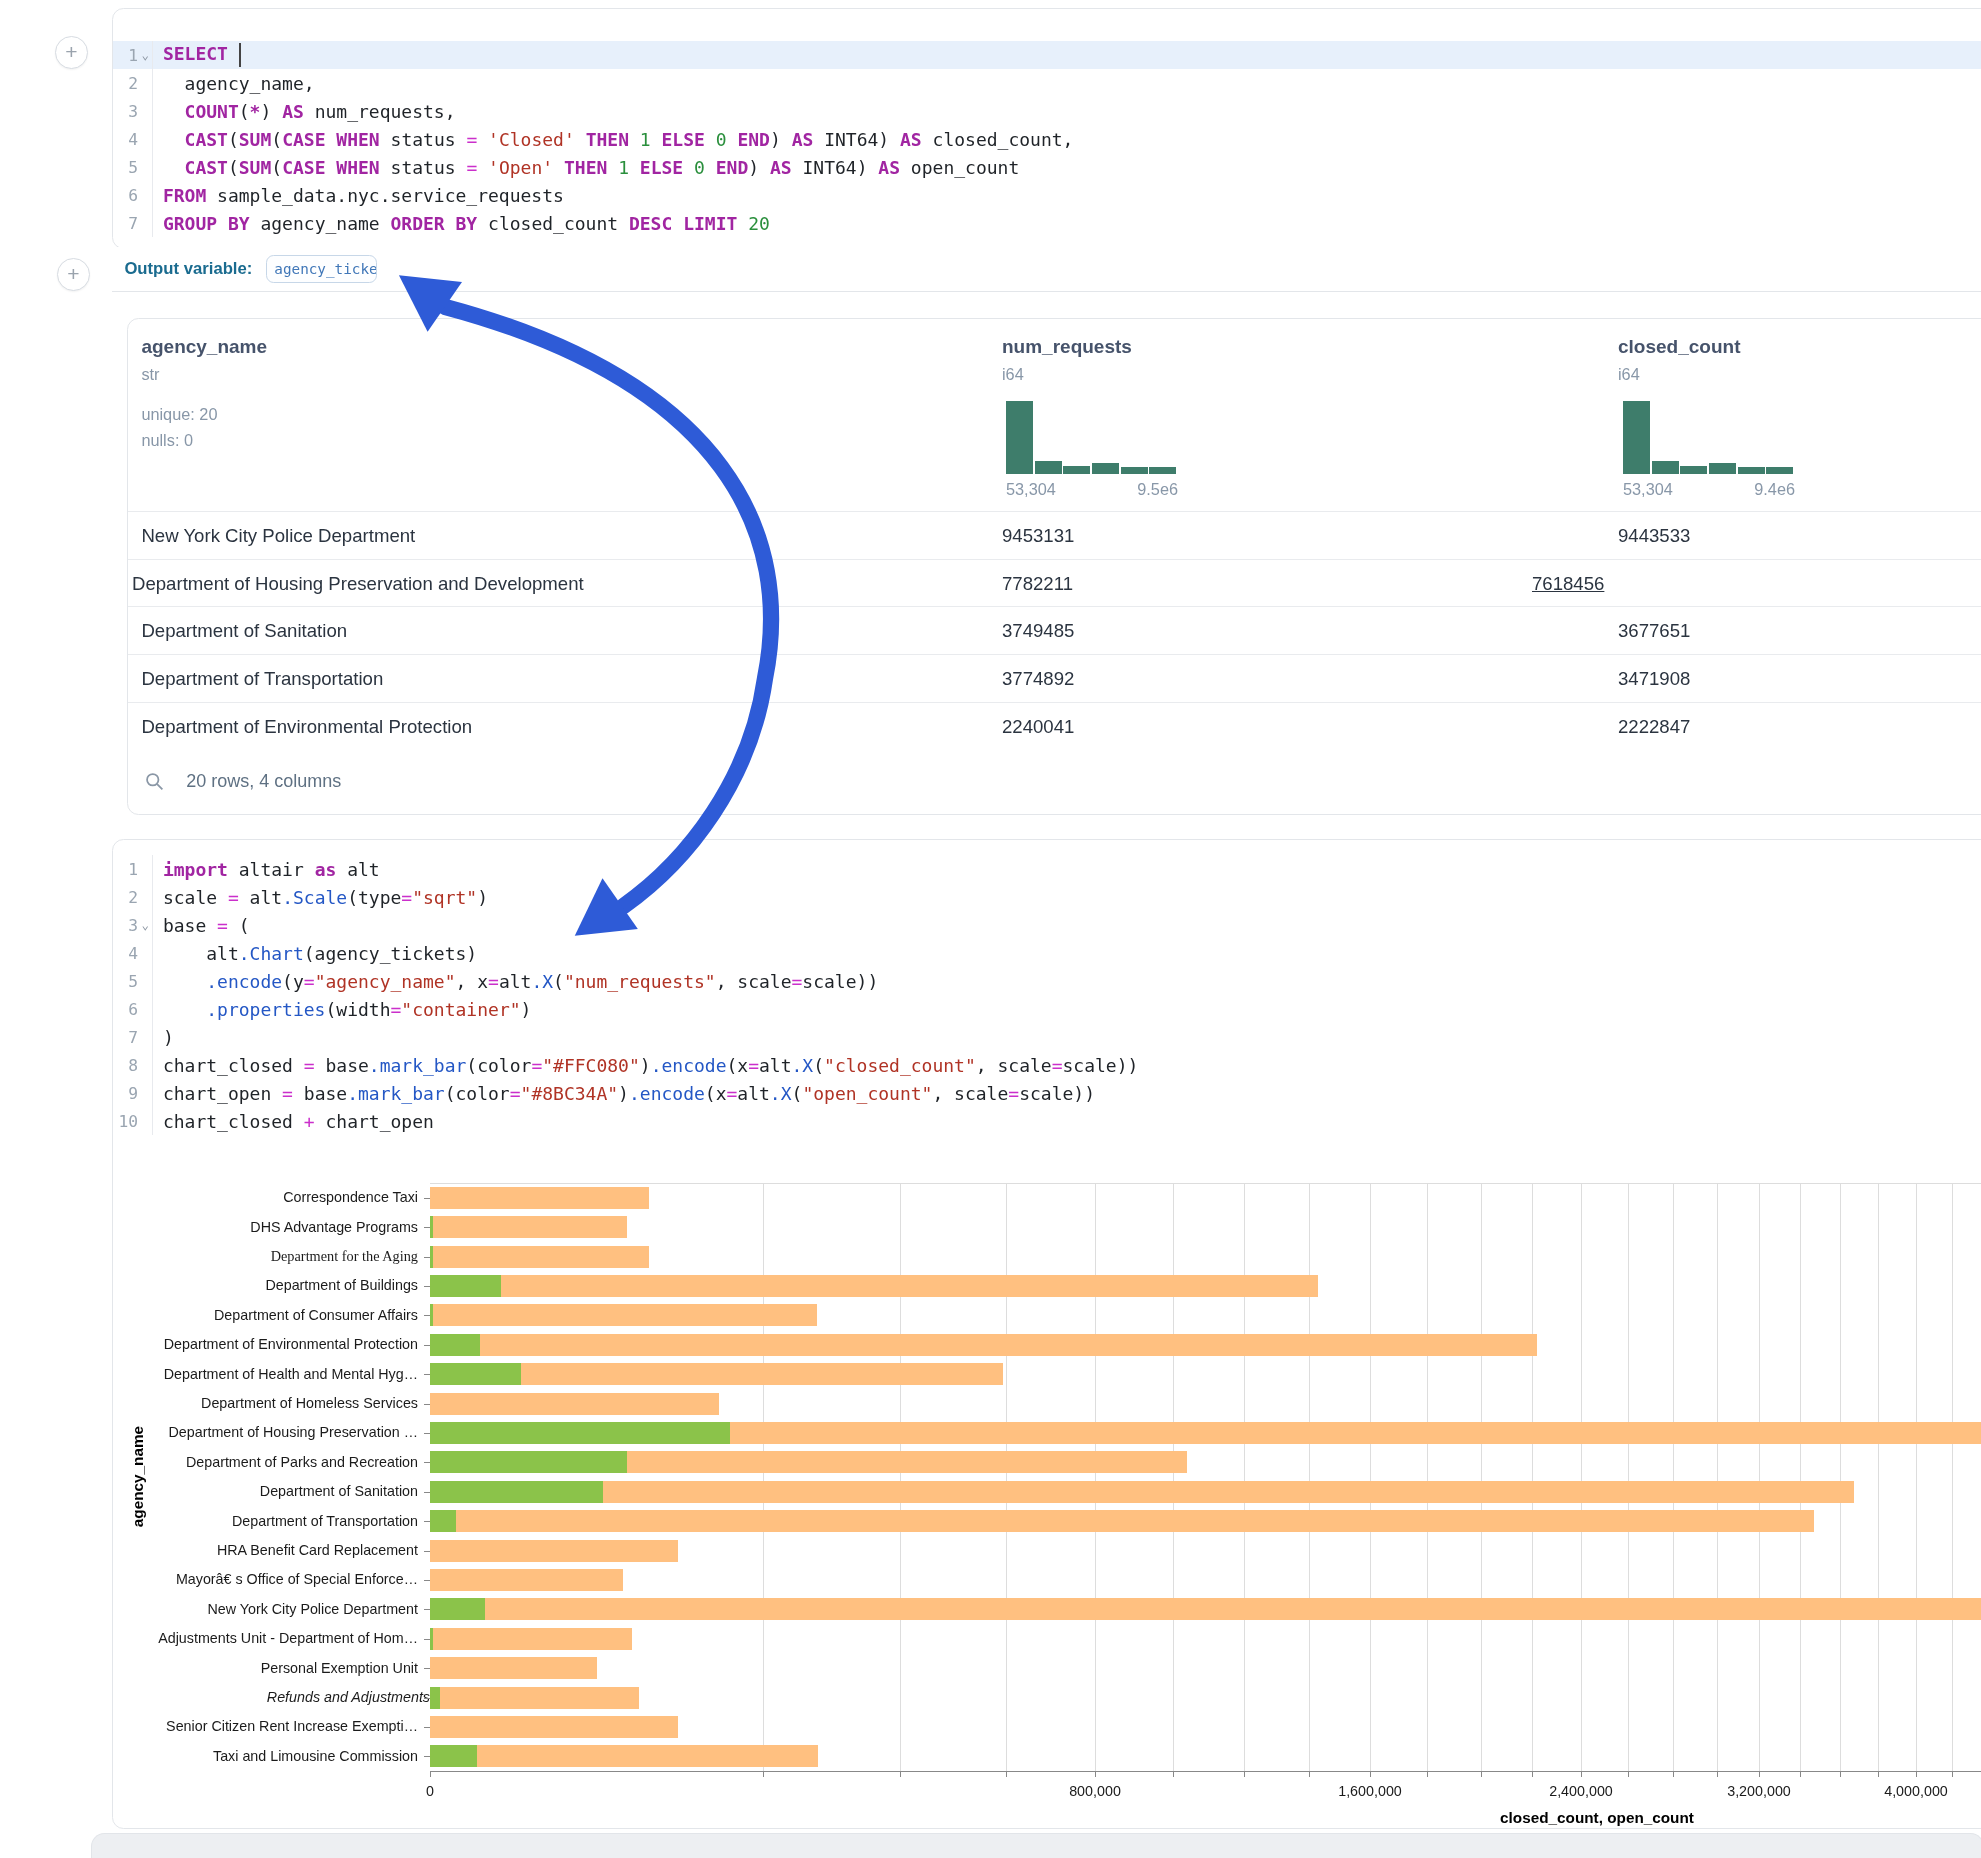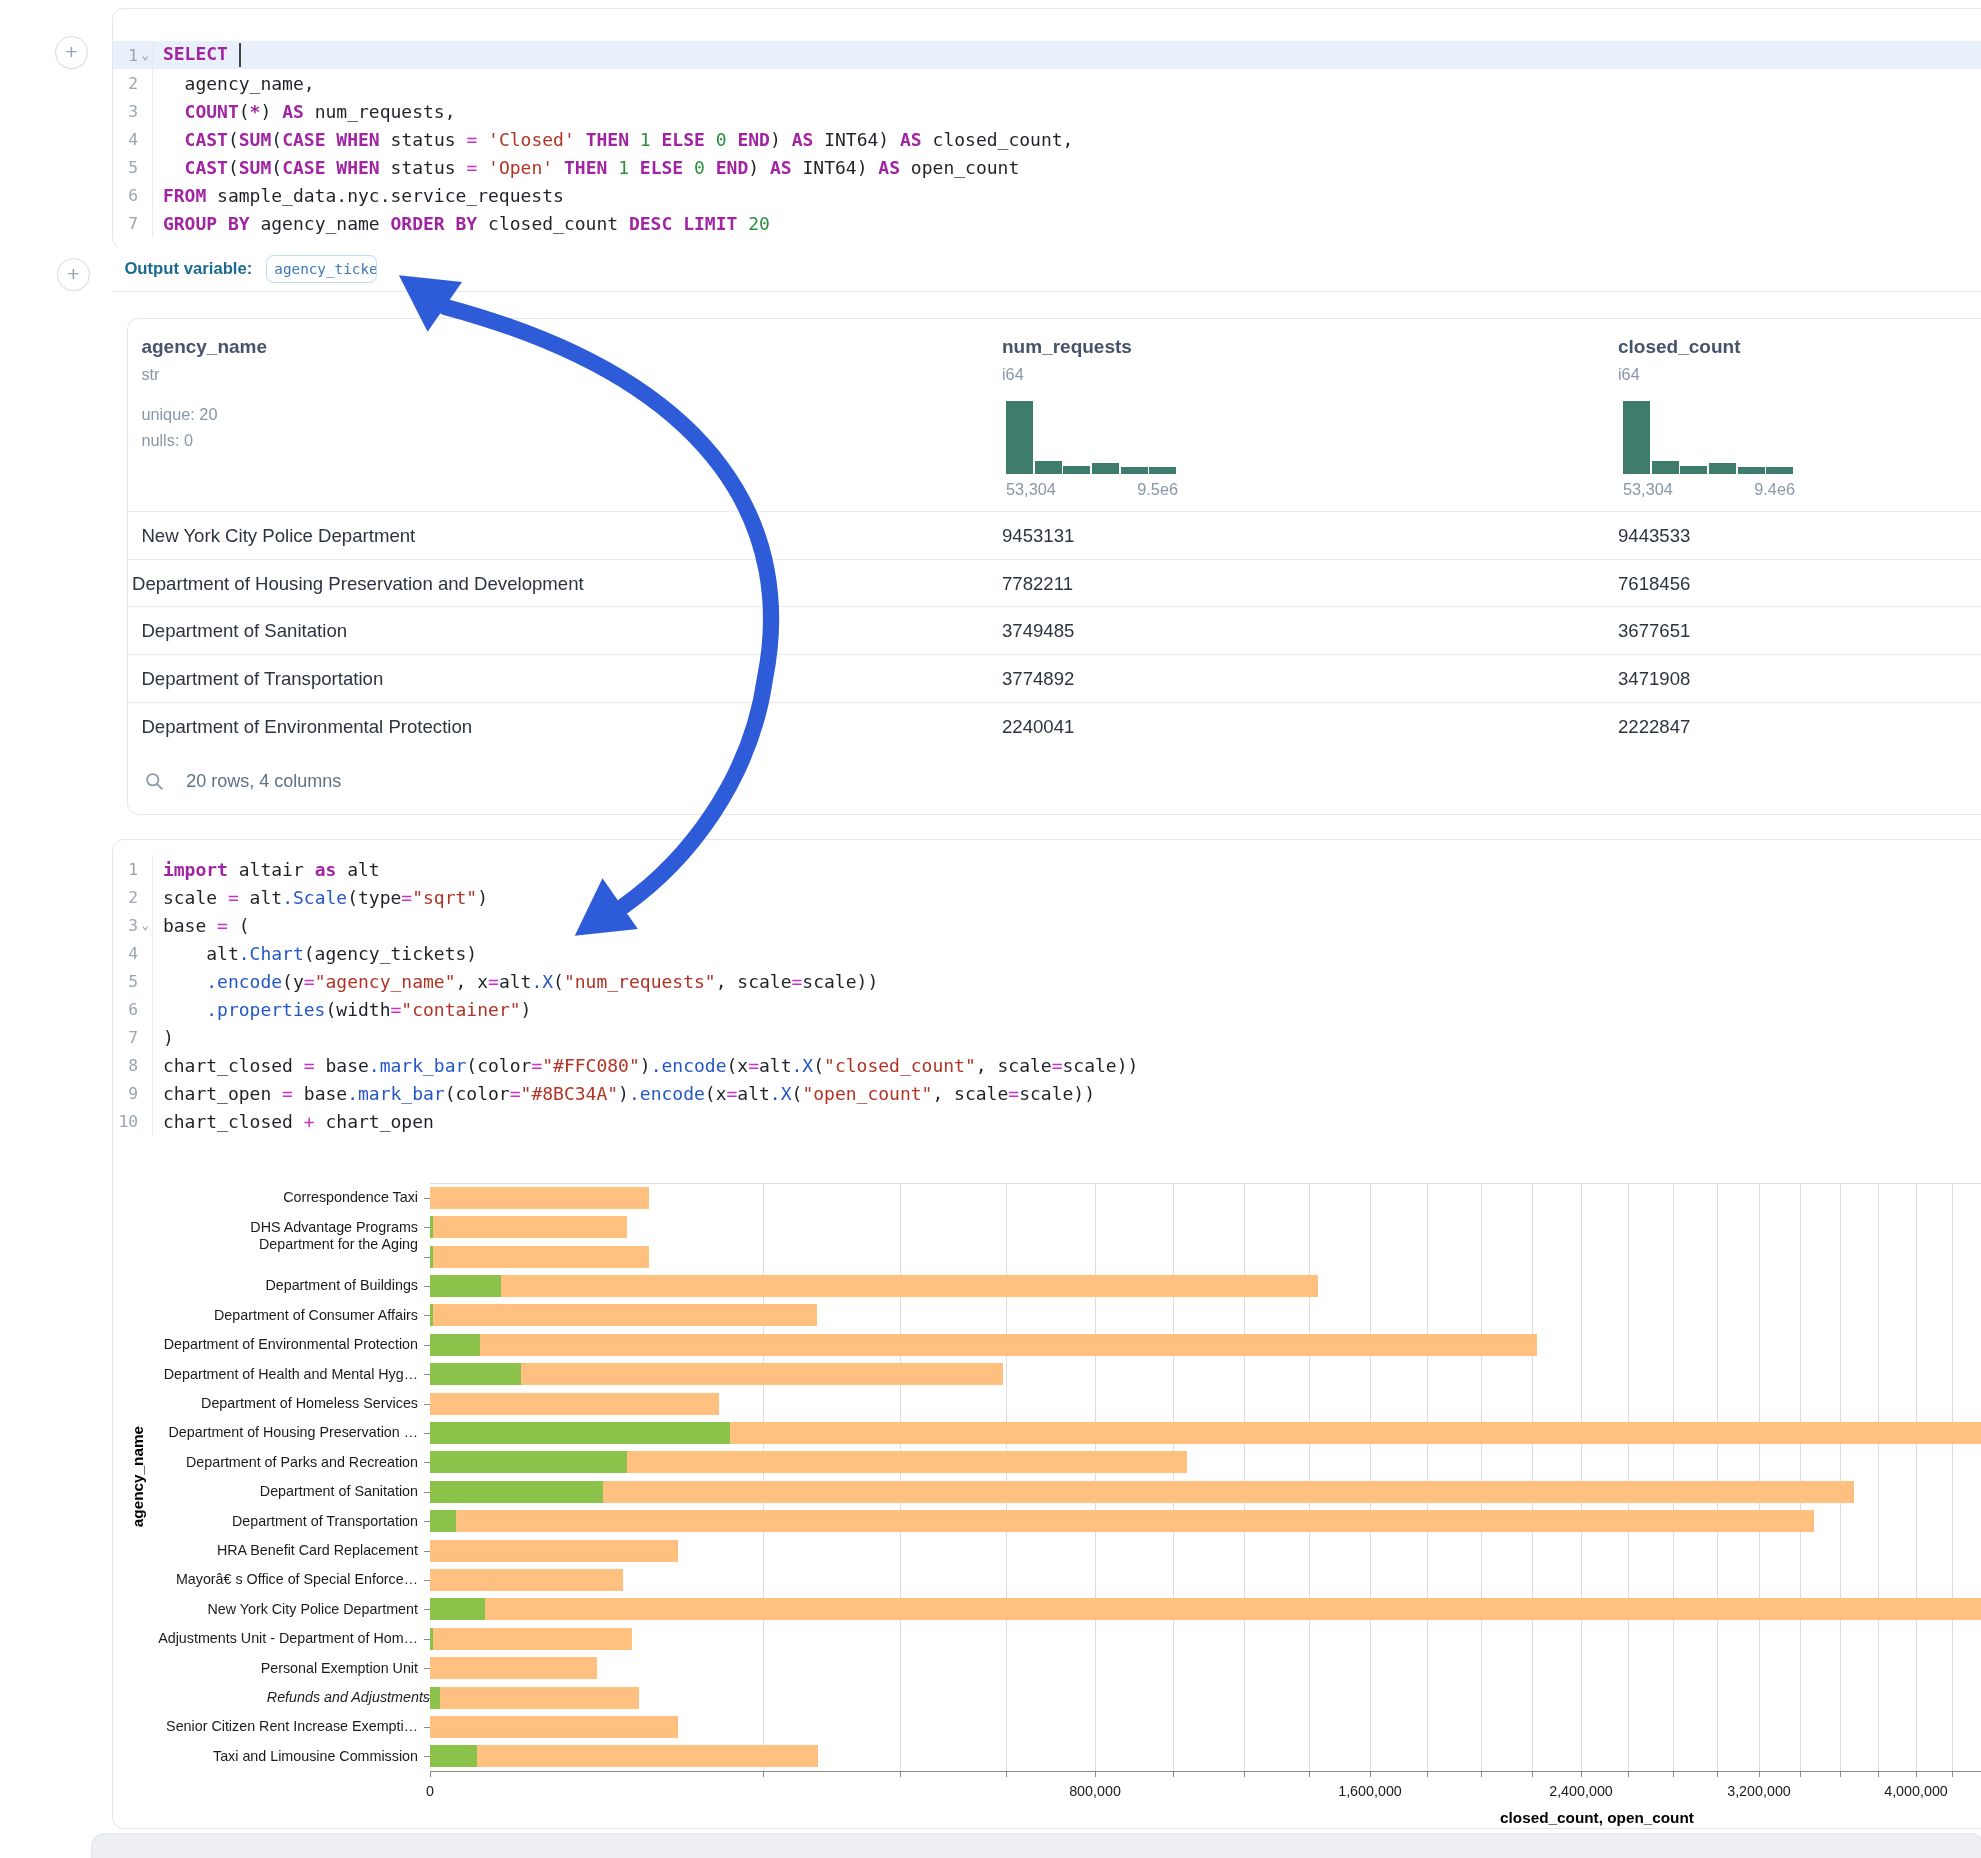--- a/index.html
+++ b/index.html
@@ -120,21 +120,21 @@
 
   <div id="table-rows">
       <div class="t-row" style="top: 192px;">
         <div class="t-cell" style="left: 13.4px;">New York City Police Department</div>
         <div class="t-cell" style="left: 874px;">9453131</div>
         <div class="t-cell" style="left: 1490px;">9443533</div>
       </div>
       <div class="t-row" style="top: 240px;">
         <div class="t-cell" style="left: 4px;">Department of Housing Preservation and Development</div>
         <div class="t-cell" style="left: 874px;">7782211</div>
-        <div class="t-cell" style="left: 1490px;">7618456</div>
+        <div class="t-cell" style="left: 1404px; text-decoration: underline;">7618456</div>
       </div>
       <div class="t-row" style="top: 287px;">
         <div class="t-cell" style="left: 13.4px;">Department of Sanitation</div>
         <div class="t-cell" style="left: 874px;">3749485</div>
         <div class="t-cell" style="left: 1490px;">3677651</div>
       </div>
       <div class="t-row" style="top: 335px;">
         <div class="t-cell" style="left: 13.4px;">Department of Transportation</div>
         <div class="t-cell" style="left: 874px;">3774892</div>
         <div class="t-cell" style="left: 1490px;">3471908</div>
@@ -220,21 +220,21 @@
       <div class="xlab" style="left: 1468px; top: 943px;">2,400,000</div>
       <div class="xlab" style="left: 1646px; top: 943px;">3,200,000</div>
       <div class="xlab" style="left: 1803px; top: 943px;">4,000,000</div>
       <div class="ylab" style="left: 0px; top: 349px; width: 305px;">Correspondence Taxi</div>
       <div class="ytickmark" style="left: 311px; top: 358px;"></div>
       <div class="bar" style="left: 317px; top: 347px; width: 219px; background: rgb(255, 192, 128);"></div>
       <div class="ylab" style="left: 0px; top: 379px; width: 305px;">DHS Advantage Programs</div>
       <div class="ytickmark" style="left: 311px; top: 387px;"></div>
       <div class="bar" style="left: 317px; top: 376px; width: 197px; background: rgb(255, 192, 128);"></div>
       <div class="bar" style="left: 317px; top: 376px; width: 2.9px; background: rgb(139, 195, 74);"></div>
-      <div class="ylab" style="left: 0px; top: 396px; width: 305px;">Department for the Aging</div>
+      <div class="ylab" style="left: 0px; top: 408px; width: 305px; font-family: Liberation Serif, serif;">Department for the Aging</div>
       <div class="ytickmark" style="left: 311px; top: 417px;"></div>
       <div class="bar" style="left: 317px; top: 406px; width: 219px; background: rgb(255, 192, 128);"></div>
       <div class="bar" style="left: 317px; top: 406px; width: 2.9px; background: rgb(139, 195, 74);"></div>
       <div class="ylab" style="left: 0px; top: 437px; width: 305px;">Department of Buildings</div>
       <div class="ytickmark" style="left: 311px; top: 446px;"></div>
       <div class="bar" style="left: 317px; top: 435px; width: 888px; background: rgb(255, 192, 128);"></div>
       <div class="bar" style="left: 317px; top: 435px; width: 71px; background: rgb(139, 195, 74);"></div>
       <div class="ylab" style="left: 0px; top: 467px; width: 305px;">Department of Consumer Affairs</div>
       <div class="ytickmark" style="left: 311px; top: 475px;"></div>
       <div class="bar" style="left: 317px; top: 464px; width: 387px; background: rgb(255, 192, 128);"></div>

